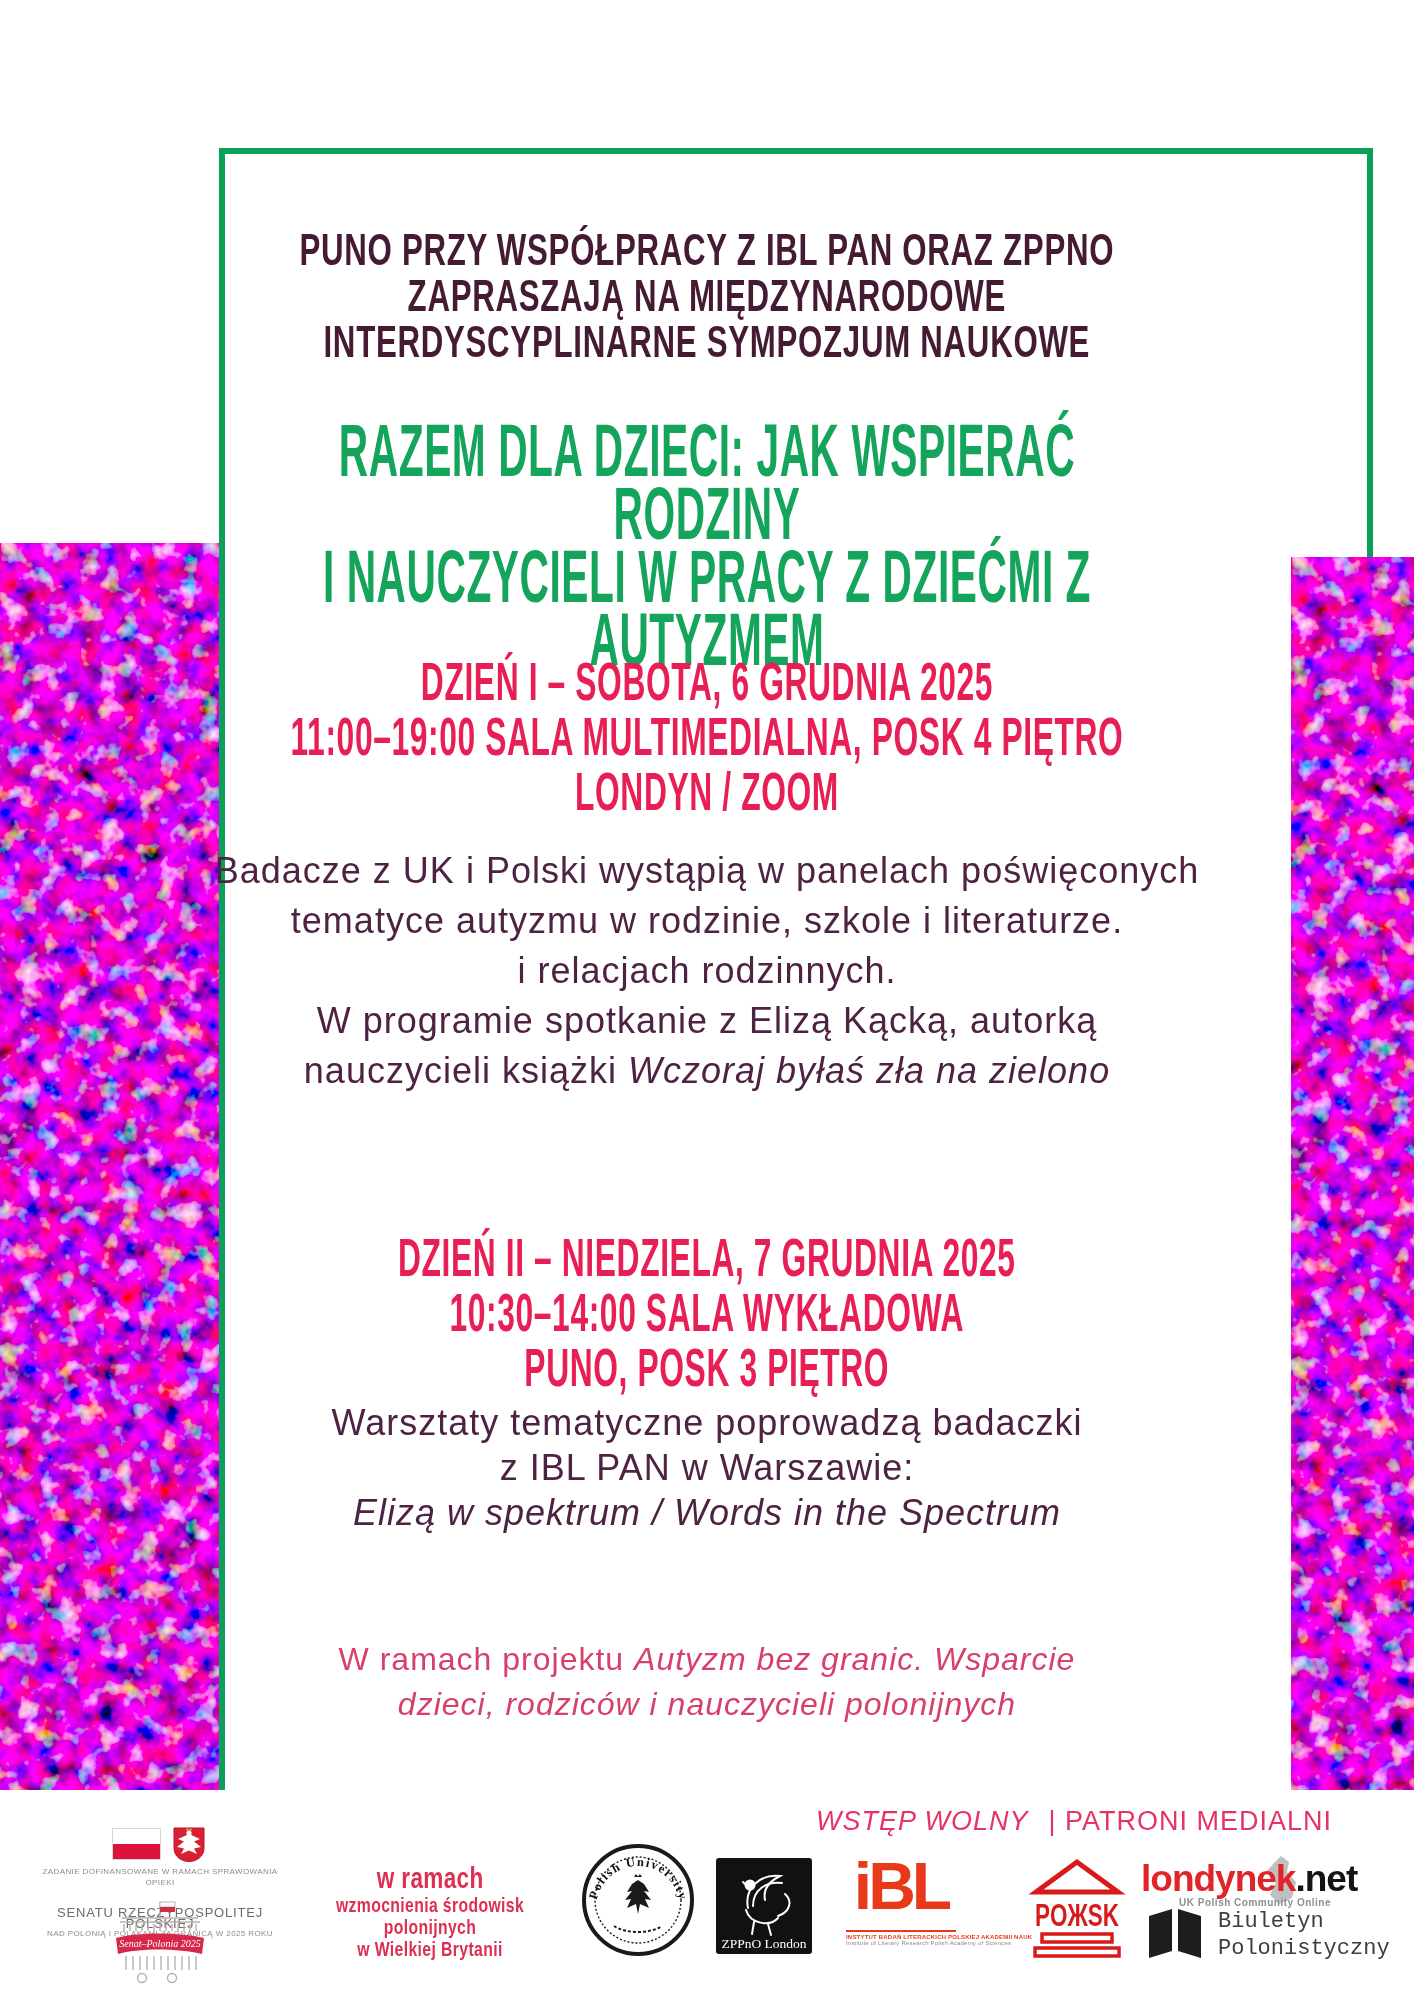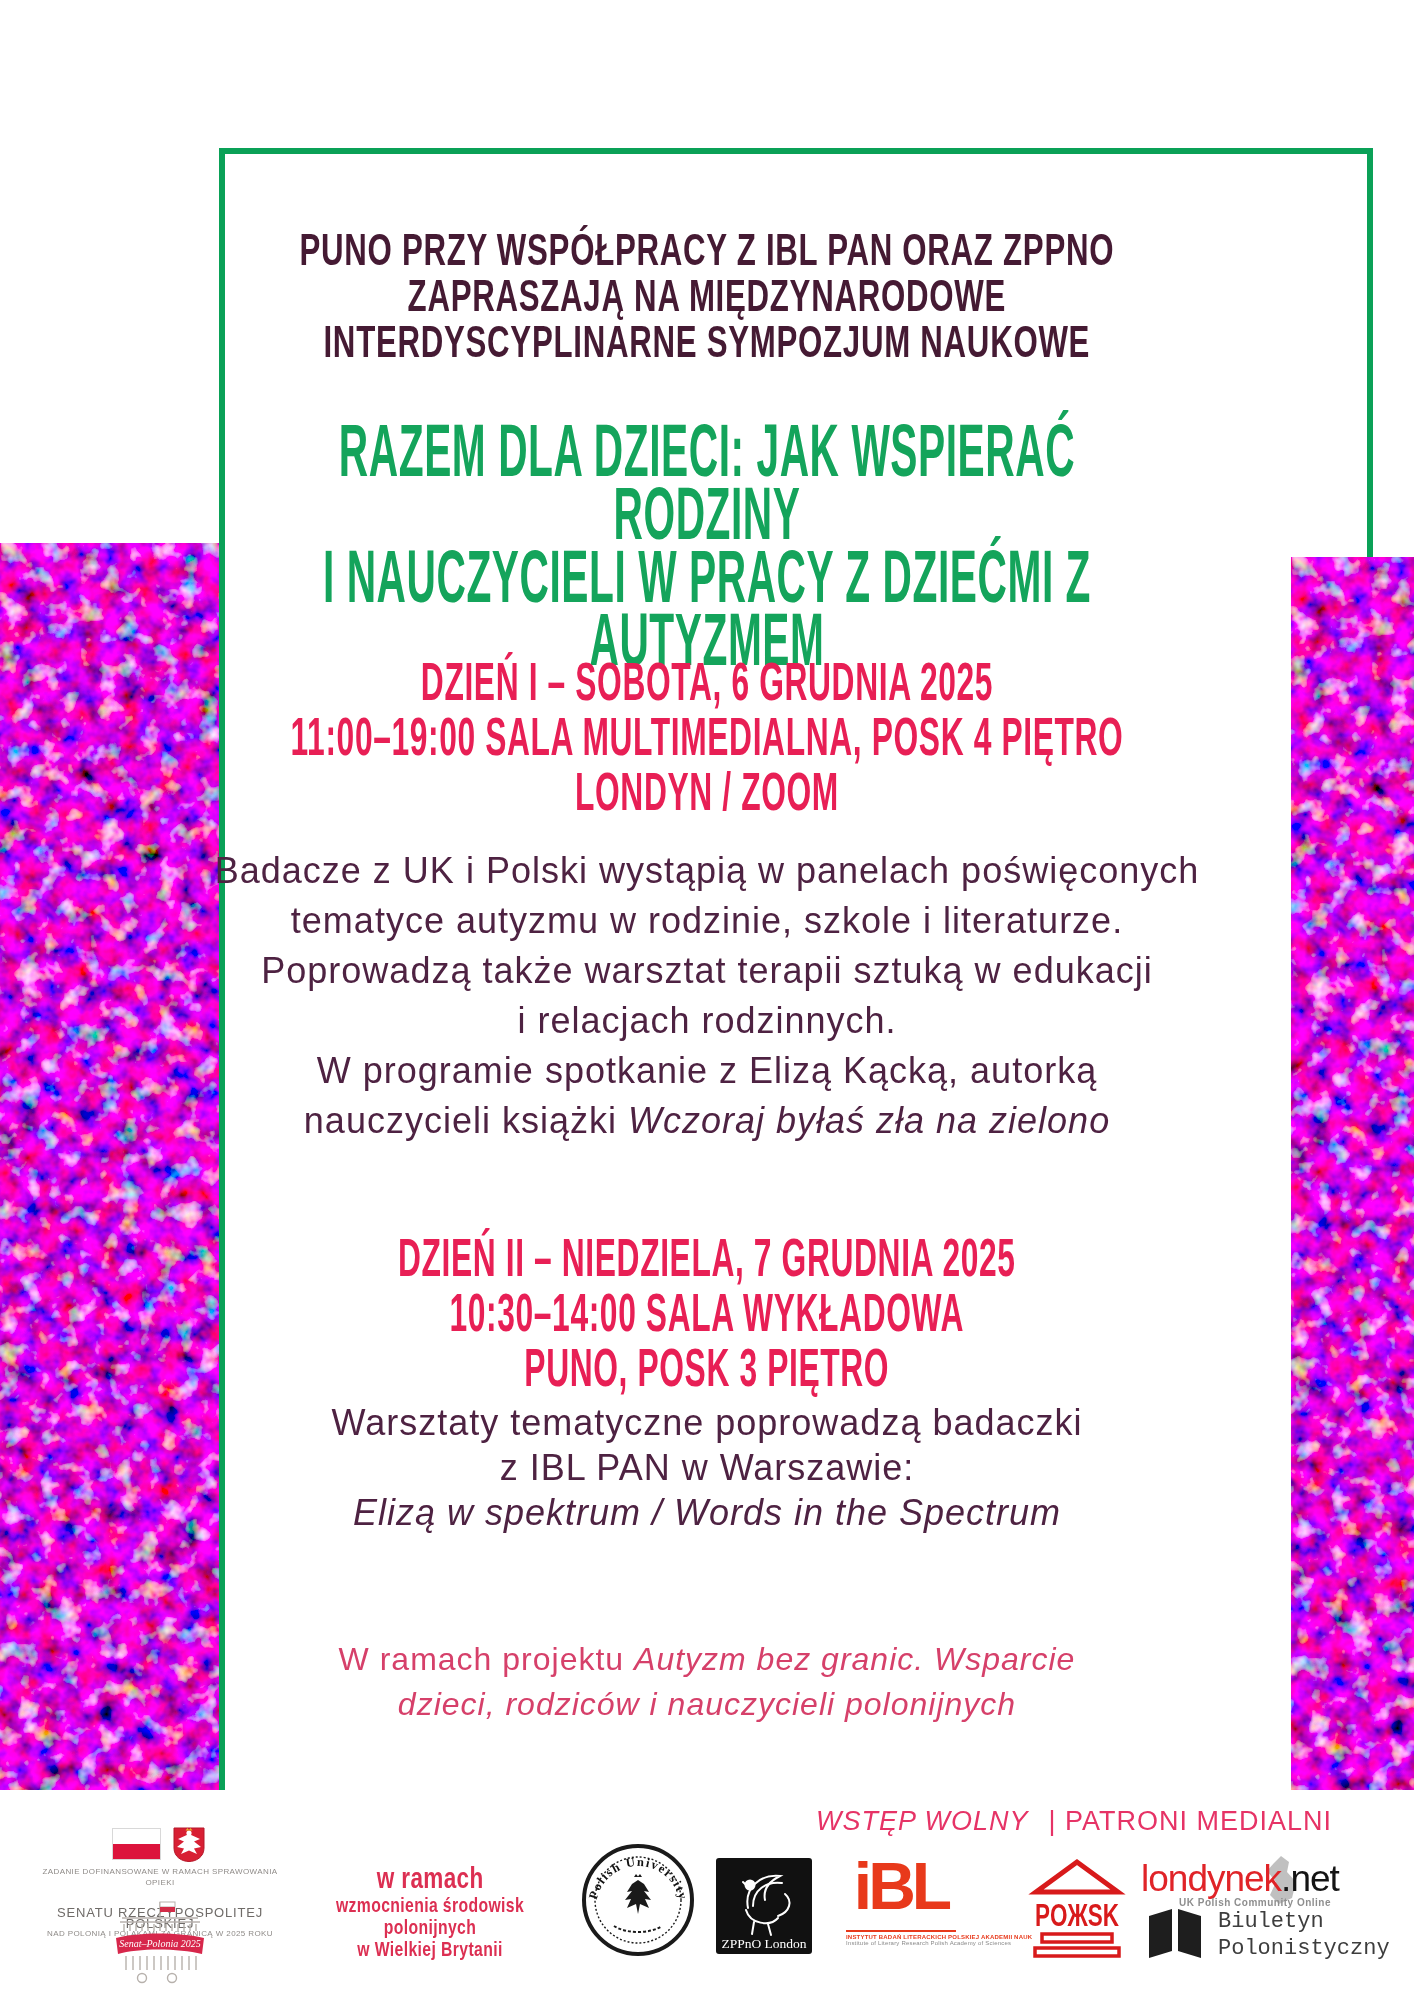--- a/index.html
+++ b/index.html
@@ -22,21 +22,21 @@
   .sep{margin-left:20px;font-style:normal;}
   .credit{font-size:8px;line-height:10.5px;color:#8f8b88;text-align:center;letter-spacing:.4px;}
   .credit .c2{font-size:13px;color:#6f6b68;letter-spacing:.8px;margin-top:20px;}
   .supportred{color:#dc2f52;font-weight:bold;text-align:center;letter-spacing:.5px;}
   .flag{width:47px;height:30px;box-shadow:0 0 0 1px #d8d8d8;}
   .flag .w{height:15px;background:#fff;}
   .flag .r{height:15px;background:#dc143c;}
   .ibl-word{font-weight:bold;font-size:66px;line-height:60px;color:#e8391b;letter-spacing:-4px;}
   .ibl-sub1{font-size:6px;font-weight:bold;color:#e8391b;white-space:nowrap;letter-spacing:.2px;}
   .ibl-sub2{font-size:6px;color:#8a8a8a;white-space:nowrap;letter-spacing:.2px;}
-  .lond-main{font-weight:400;font-size:37px;line-height:37px;letter-spacing:-1px;}
+  .lond-main{font-weight:700;font-size:37px;line-height:37px;letter-spacing:-1px;}
   .lond-red{color:#e02428;}
   .lond-blk{color:#141414;}
   .lond-tag{font-size:10px;font-weight:bold;color:#8e8e8e;letter-spacing:.5px;}
   .biul-txt{font-family:Liberation Mono, monospace;font-size:22px;line-height:27px;color:#3d3d3d;}
 </style>
 </head>
 <body>
 
 <div class="canvas">
 
@@ -79,21 +79,20 @@
     <div class="squeeze dayhead" style="transform:scaleX(.60)">
       <div>DZIEŃ I – SOBOTA, 6 GRUDNIA 2025</div>
       <div>11:00–19:00 SALA MULTIMEDIALNA, POSK 4 PIĘTRO</div>
       <div>LONDYN / ZOOM</div>
     </div>
   </div>
 
   <div class="abs centerband bodytxt b1" style="top:846px">
     <div>Badacze z UK i Polski wystąpią w panelach poświęconych</div>
     <div>tematyce autyzmu w rodzinie, szkole i literaturze.</div>
-    <div>Poprowadzą także warsztat terapii sztuką w edukacji</div>
     <div>i relacjach rodzinnych.</div>
     <div>W programie spotkanie z Elizą Kącką, autorką</div>
     <div><span>nauczycieli książki </span><span class="it">Wczoraj byłaś zła na zielono</span></div>
   </div>
 
   <div class="abs centerband" style="top:1230px">
     <div class="squeeze dayhead" style="transform:scaleX(.60)">
       <div>DZIEŃ II – NIEDZIELA, 7 GRUDNIA 2025</div>
       <div>10:30–14:00 SALA WYKŁADOWA</div>
       <div>PUNO, POSK 3 PIĘTRO</div>

